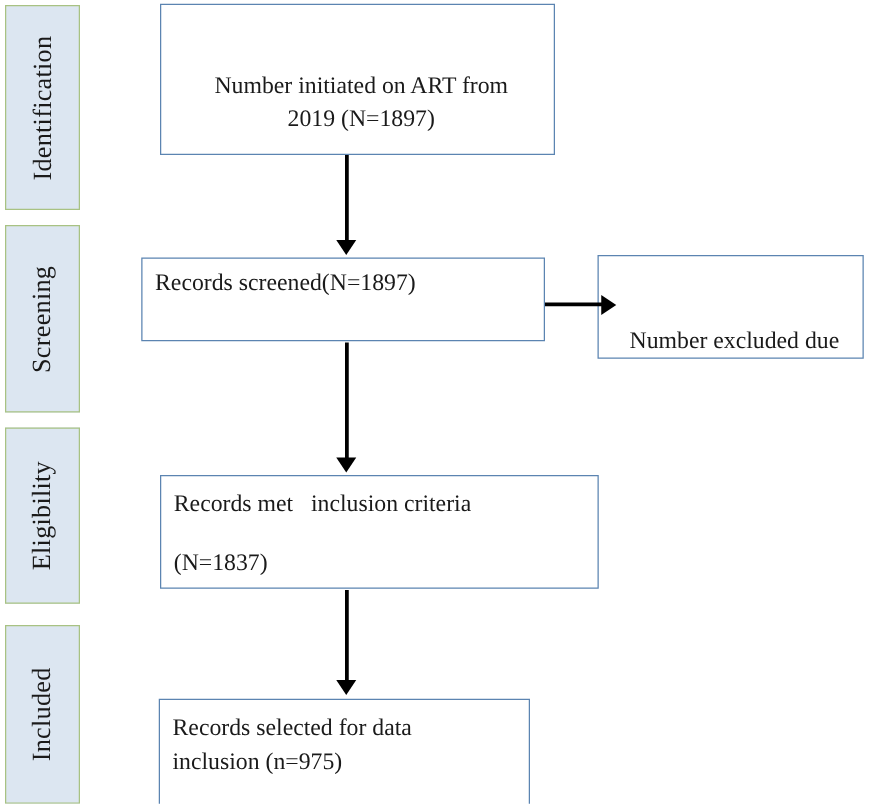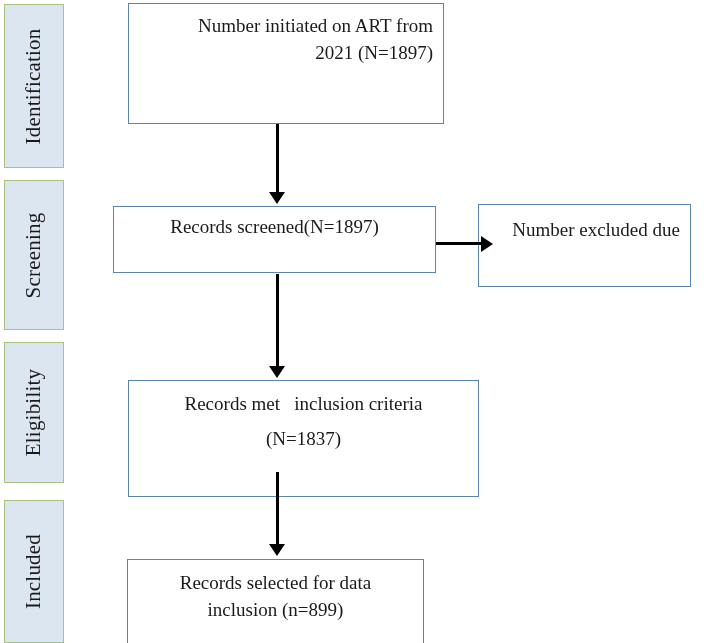--- a/index.html
+++ b/index.html
@@ -55,36 +55,36 @@
     background: #ffffff;
     border: 1.6px solid #5b84b1;
     font-size: 19px;
     line-height: 1.42;
   }
   .flowbox .inner {
     position: absolute;
     left: 0;
     right: 0;
   }
-  .pad-left  { padding-left: 16px;  padding-right: 10px; text-align: right; }
-  .pad-cent  { text-align: center; padding-left: 10px; padding-right: 10px; }
+  .pad-left  { padding-left: 16px;  padding-right: 10px; text-align: center; margin-top: 43px; }
+  .pad-cent  { padding-left: 10px; padding-right: 10px; }
   b { font-weight: normal; }
 
   #box-initiated  { left: 128px; top: 3px;   width: 316px; height: 121px; }
   #box-initiated .inner { top: 9px; }
 
   #box-screened   { left: 113px; top: 206px; width: 323px; height: 67px; }
   #box-screened .inner { top: 7px; }
 
   #box-excluded   { left: 478px; top: 204px; width: 213px; height: 83px; }
   #box-excluded .inner { top: 12px; }
 
-  #box-inclusion  { left: 128px; top: 380px; width: 351px; height: 117px; }
+  #box-inclusion  { left: 128px; top: 380px; width: 351px; height: 91px; }
   #box-inclusion .inner { top: 10px; }
-  #box-inclusion .line2 { margin-top: 8px; }
+  #box-inclusion .line2 { margin-top: 20px; }
 
   #box-selected   { left: 127px; top: 559px; width: 297px; height: 90px; }
   #box-selected .inner { top: 10px; }
 
   
   .arrow-v {
     position: absolute;
     width: 3px;
     background: #000000;
   }
@@ -136,21 +136,21 @@
     <span class="stage-text">Eligibility</span>
   </div>
 
   <div class="stage" id="stage-included">
     <span class="stage-text">Included</span>
   </div>
 
   <div class="flowbox" id="box-initiated">
     <div class="inner pad-left">
       <div>Number initiated on ART from</div>
-      <div><span>2021 </span><b>(N=1897)</b></div>
+      <div><span>2019 </span><b>(N=1897)</b></div>
     </div>
   </div>
 
   <div class="flowbox" id="box-screened">
     <div class="inner pad-cent">
       <div><span>Records screened</span><b>(N=1897)</b></div>
     </div>
   </div>
 
   <div class="flowbox" id="box-excluded">
@@ -162,21 +162,21 @@
   <div class="flowbox" id="box-inclusion">
     <div class="inner pad-cent">
       <div style="white-space:pre;">Records met   inclusion criteria</div>
       <div class="line2"><b>(N=1837)</b></div>
     </div>
   </div>
 
   <div class="flowbox" id="box-selected">
     <div class="inner pad-cent">
       <div>Records selected for data</div>
-      <div><span>inclusion </span><b>(n=899)</b></div>
+      <div><span>inclusion </span><b>(n=975)</b></div>
     </div>
   </div>
 
   <div class="arrow-v" id="arrow1-line"></div>
   <div class="arrow-v-head" id="arrow1-head"></div>
 
   <div class="arrow-v" id="arrow2-line"></div>
   <div class="arrow-v-head" id="arrow2-head"></div>
 
   <div class="arrow-v" id="arrow3-line"></div>

